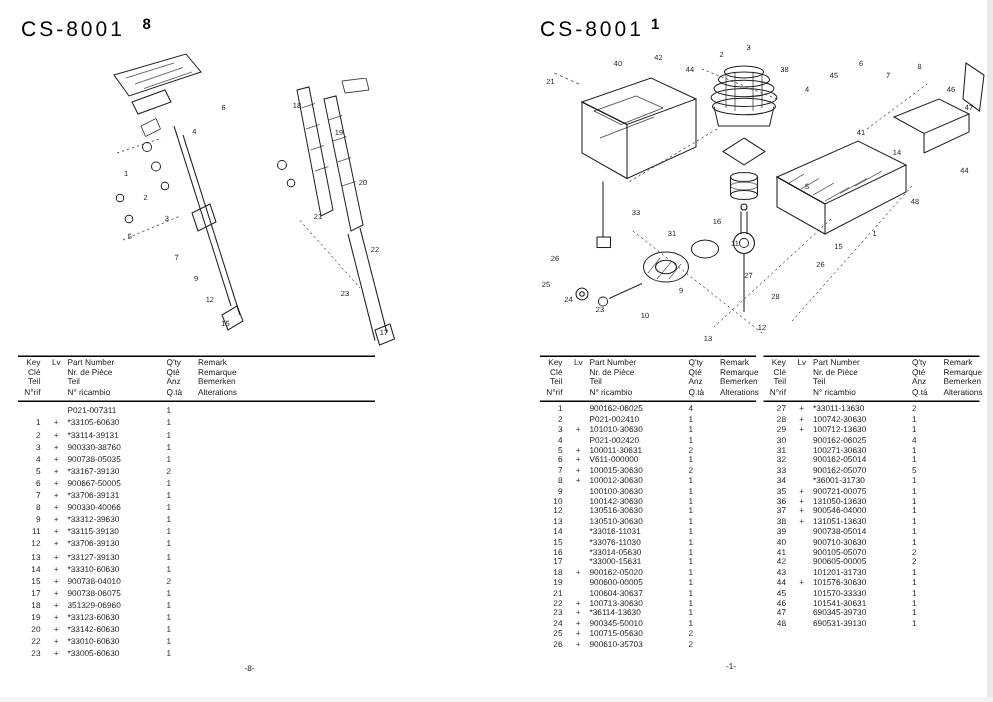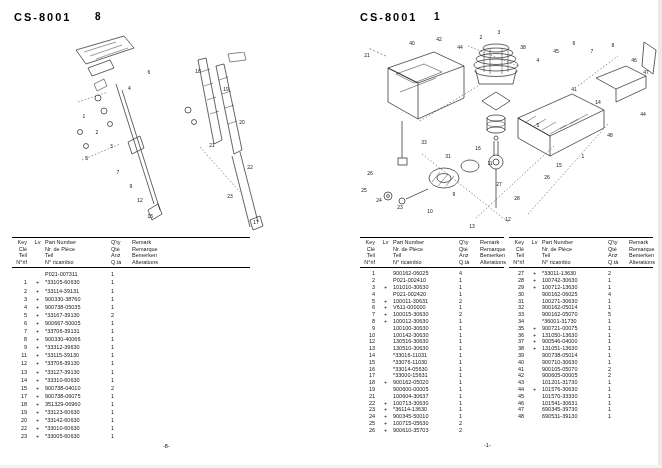--- a/index.html
+++ b/index.html
@@ -1,18 +1,18 @@
 <!DOCTYPE html>
 <html><head>
 <meta charset="utf-8">
 <style>
   html,body{margin:0;padding:0;background:#888;}
   #page{position:relative;width:662px;height:468px;background:#fff;overflow:hidden;
         font-family:"Liberation Sans",sans-serif;color:#111;}
-  .model-header{position:absolute;font-weight:bold;font-size:11px;letter-spacing:2px;color:#000;}
+  .model-header{position:absolute;font-weight:normal;font-size:14px;letter-spacing:2px;color:#000;}
   .section-num{position:absolute;font-weight:bold;font-size:10px;color:#000;}
   .footer-num{position:absolute;font-size:5.5px;color:#111;}
   .ptable{position:absolute;border-top:1.3px solid #000;font-size:5.5px;color:#1a1a1a;}
   .thead{border-bottom:1.3px solid #000;padding:1px 0 2px 0;}
   .grid{display:grid;grid-template-columns:18px 15px 61px 22px 1fr;line-height:6.6px;}
   .tbody{padding-top:2px;}
   .tbody .grid{line-height:var(--rh,7px);}
   .c-key{text-align:right;padding-right:3px;}
   .c-lv{text-align:center;}
   .c-part{text-align:left;}

